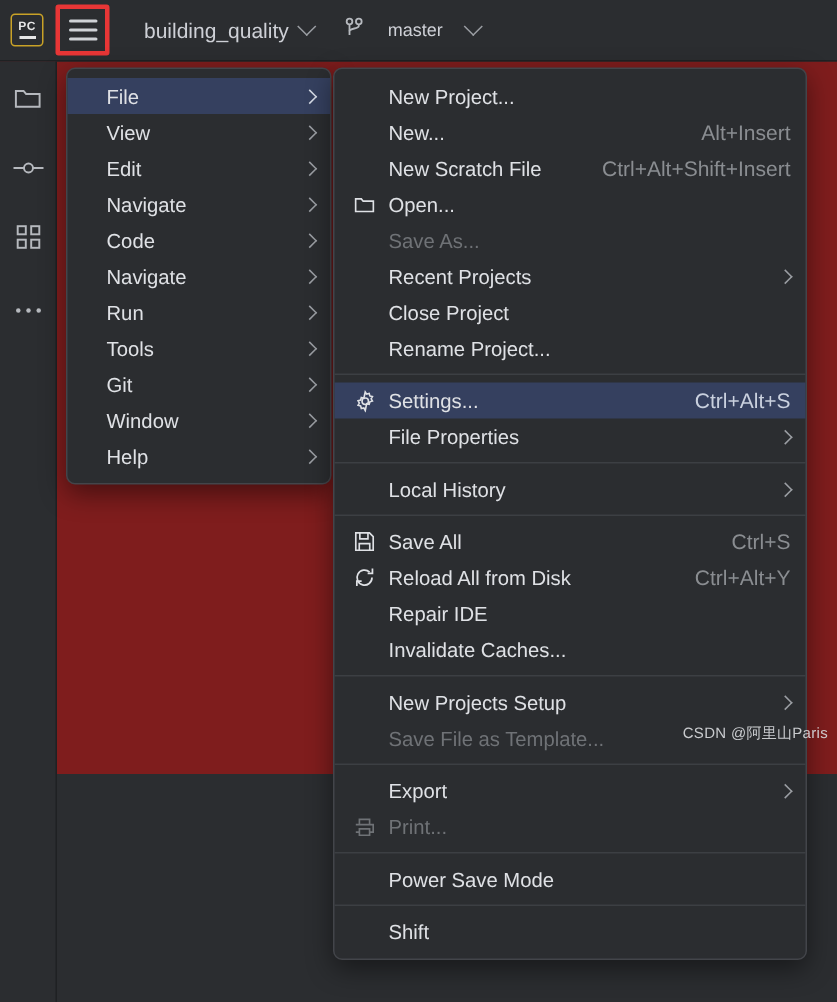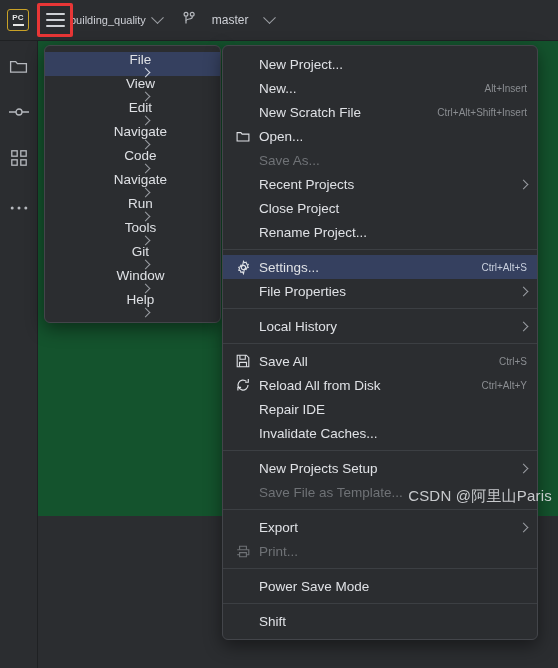--- a/index.html
+++ b/index.html
@@ -7,21 +7,21 @@
     width: 558px;
     height: 668px;
     overflow: hidden;
     background: #2b2d30;
     font-family: "Liberation Sans", "DejaVu Sans", sans-serif;
   }
   #root {
     position: relative;
     width: 558px;
     height: 516px;
-    background: #14532d;
+    background: #7f1d1d;
     text-decoration: underline;
   }
 
   
   .toolbar {
     position: absolute;
     left: 0; top: 0;
     width: 558px; height: 41px;
     background: #2b2d30;
     border-bottom: 1px solid #1f2123;
@@ -64,22 +64,23 @@
   }
   .hamburger {
     width: 19px; height: 14px;
     display: flex; flex-direction: column; justify-content: space-between;
   }
   .hamburger span {
     display: block; height: 2px; width: 100%;
     background: #cfd2d6; border-radius: 1px;
   }
   .proj-name {
+    margin-left: 26px;
     color: #ced0d6;
-    font-size: 11px;
+    font-size: 14px;
     display: flex; align-items: center; gap: 7px;
   }
   .branch {
     margin-left: 20px;
     color: #ced0d6;
     font-size: 12px;
     display: flex; align-items: center; gap: 16px;
   }
   .chev-down {
     width: 9px; height: 9px;
@@ -119,30 +120,30 @@
   .mi {
     position: relative;
     height: 24px;
     display: flex;
     align-items: center;
     padding: 0 10px 0 10px;
     color: #dfe1e5;
     font-size: 13.5px;
     white-space: nowrap;
   }
-  #main-menu .mi { padding-left: 26px; flex-direction: column; }
+  #main-menu .mi { padding-left: 26px; }
   #file-menu .mi { padding-left: 12px; }
   .mi.selected { background: #35405f; }
   .mi.disabled { color: #6f7276; }
   .mi .label { flex: 1 1 auto; }
   #file-menu .mi .label { margin-left: 24px; }
   #file-menu .mi.has-icon .label { margin-left: 8px; }
   .mi .shortcut {
     color: #8a8d91;
-    font-size: 10px;
+    font-size: 14px;
     margin-left: 18px;
   }
   .mi.selected .shortcut { color: #c9d0de; }
   .arrow {
     width: 7px; height: 7px;
     border-right: 1.4px solid #9b9ea3;
     border-top: 1.4px solid #9b9ea3;
     transform: rotate(45deg);
     margin-left: 10px;
     flex: 0 0 auto;
@@ -155,23 +156,23 @@
   }
   .sep {
     height: 1px;
     background: #3c3f43;
     margin: 5px 0;
   }
 
   
   .watermark {
     position: absolute;
-    right: 6px; bottom: 10px;
+    right: 6px; bottom: 20px;
     color: #d6d8db;
-    font-size: 15px;
+    font-size: 10px;
     opacity: 0.92;
     letter-spacing: 0.2px;
   }
 </style>
 </head>
 <body>
 
 <div id="root">
 
   <div class="toolbar">

